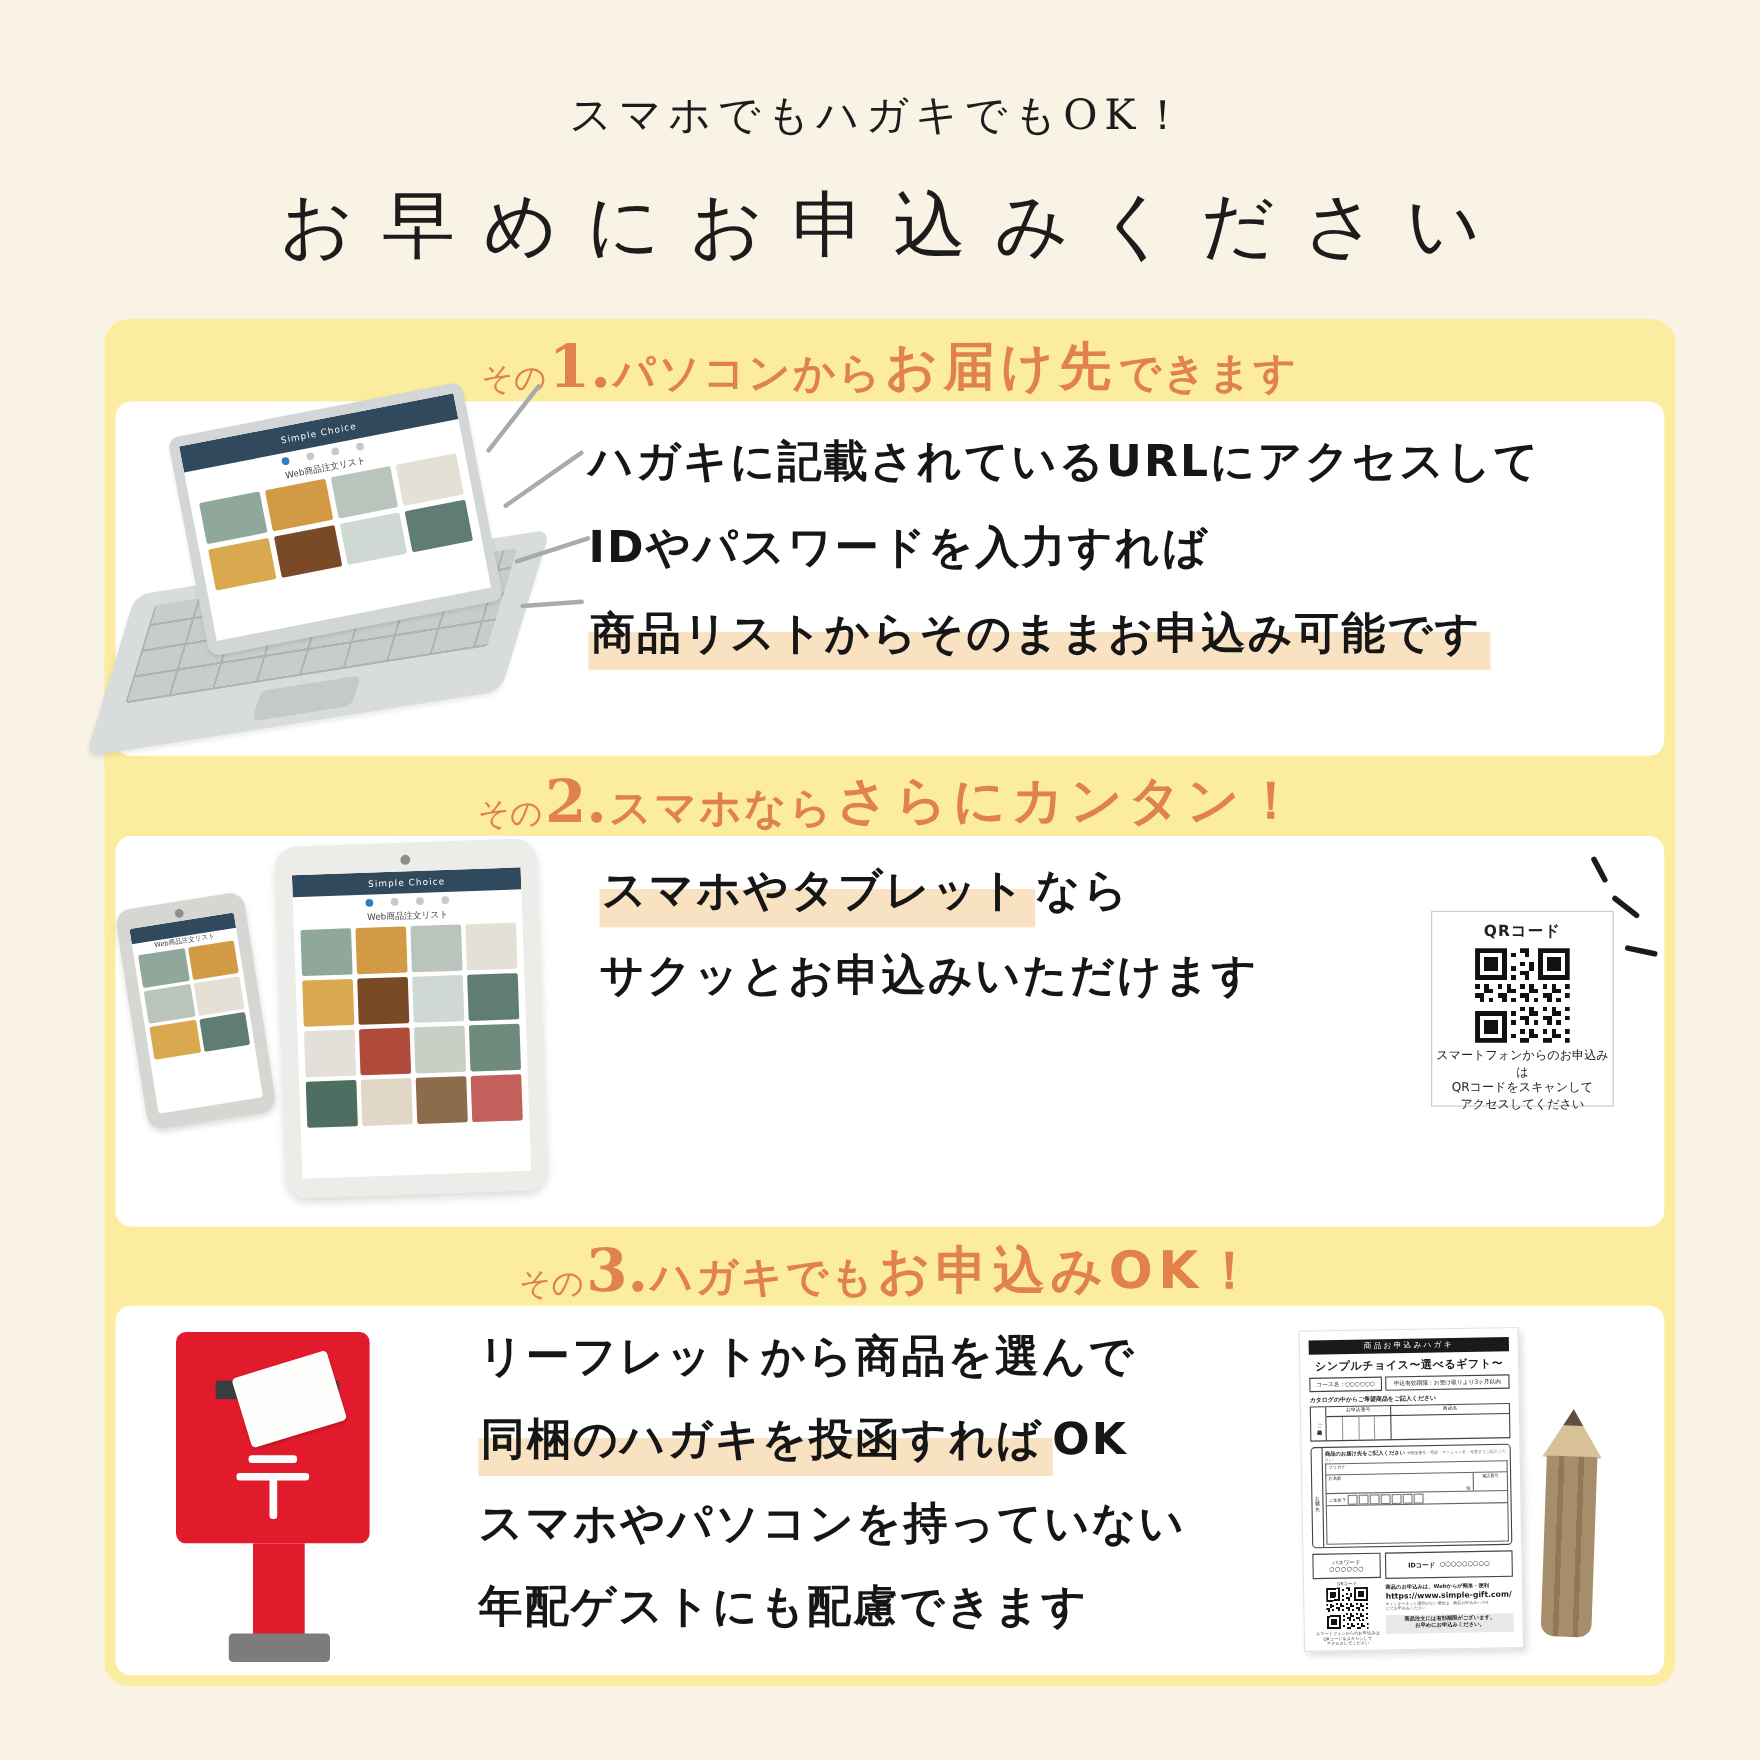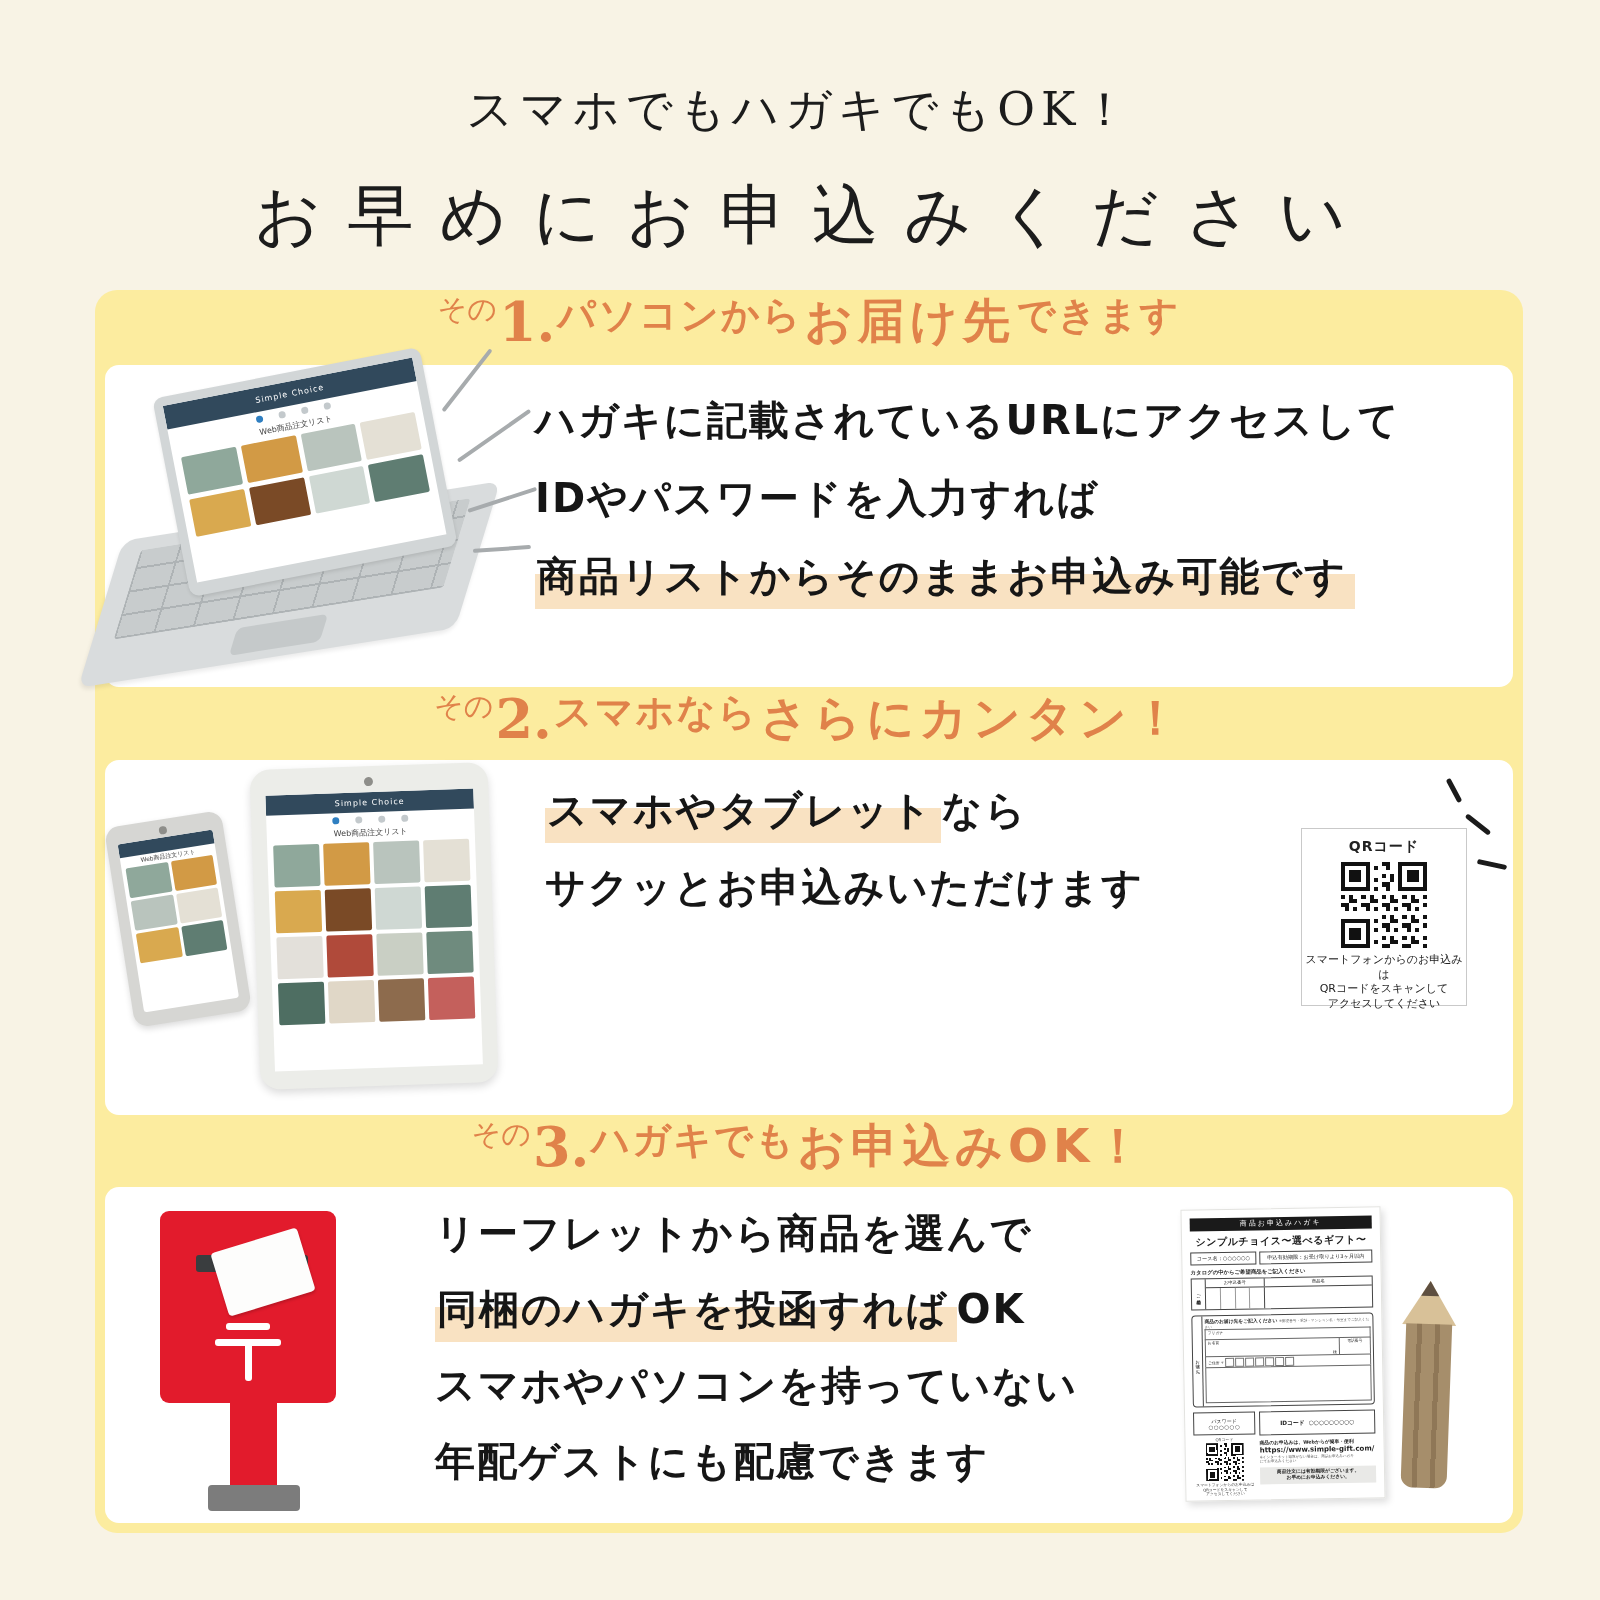--- a/index.html
+++ b/index.html
@@ -2,29 +2,29 @@
 <html><head>
 <meta charset="utf-8">
 <style>
   html,body{margin:0;padding:0}
   .page{position:relative;width:1600px;height:1600px;background:#f8f3e5;overflow:hidden;
         font-family:"DejaVu Sans",sans-serif;color:#161616}
 
   
   .title{position:absolute;top:58px;left:0;width:100%;text-align:center;
          font-family:"DejaVu Serif",serif;color:#1c1c1c;font-weight:500}
-  .title .t1{display:block;font-size:46px;letter-spacing:6px}
+  .title .t1{display:block;font-size:38px;letter-spacing:6px}
   .title .t2{display:block;margin-top:30px;font-size:66px;letter-spacing:26px;text-indent:26px}
 
   
   .board{position:absolute;left:95px;top:290px;width:1428px;background:#fcec9f;
          border-radius:22px;padding-bottom:10px}
   .band{display:flex;justify-content:center;align-items:baseline;color:#e0824a;gap:2px}
   .band1{height:75px}.band2{height:73px}.band3{height:72px}
-  .band{align-items:flex-start}
+  .band{align-items:flex-end}
   .h-s{font-size:29px;font-weight:500}
   .h-n{font-family:"DejaVu Serif",serif;font-size:54px;font-weight:700}
   .h-m{font-size:38px;font-weight:700;letter-spacing:2px}
   .h-l{font-size:47px;font-weight:700;letter-spacing:5px}
 
   .panel{position:relative;margin:0 10px;background:#ffffff;border-radius:14px}
   .panel1{height:322px}.panel2{height:355px}.panel3{height:336px}
 
   
   .txt{position:absolute;white-space:nowrap}

